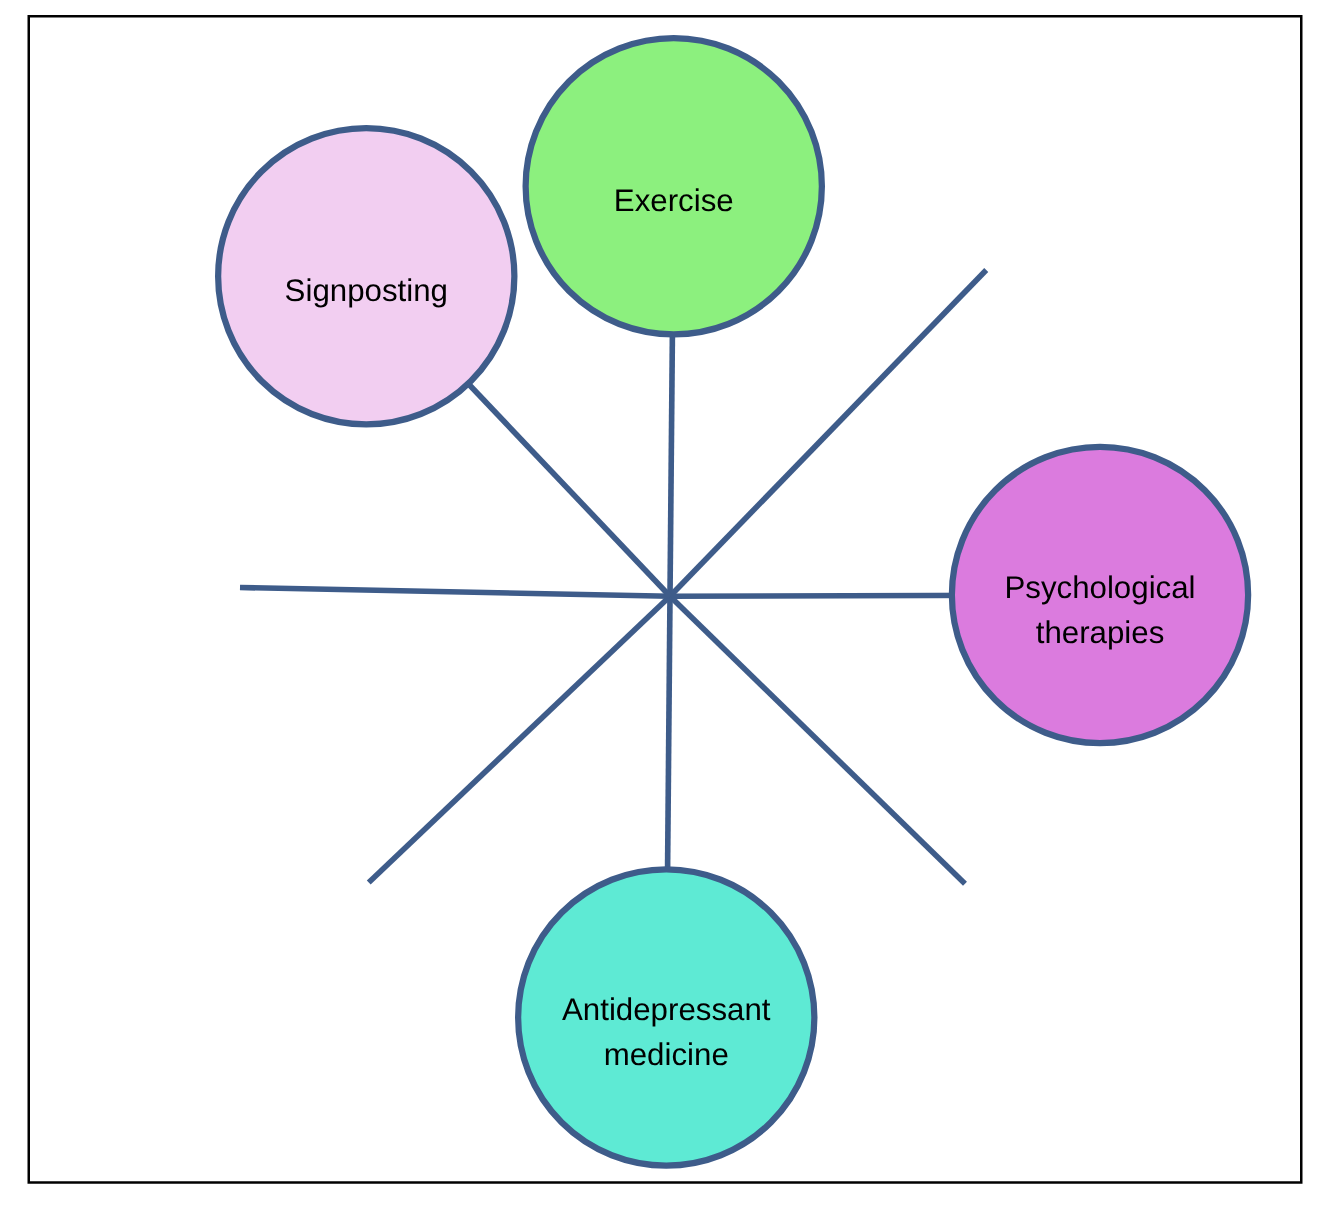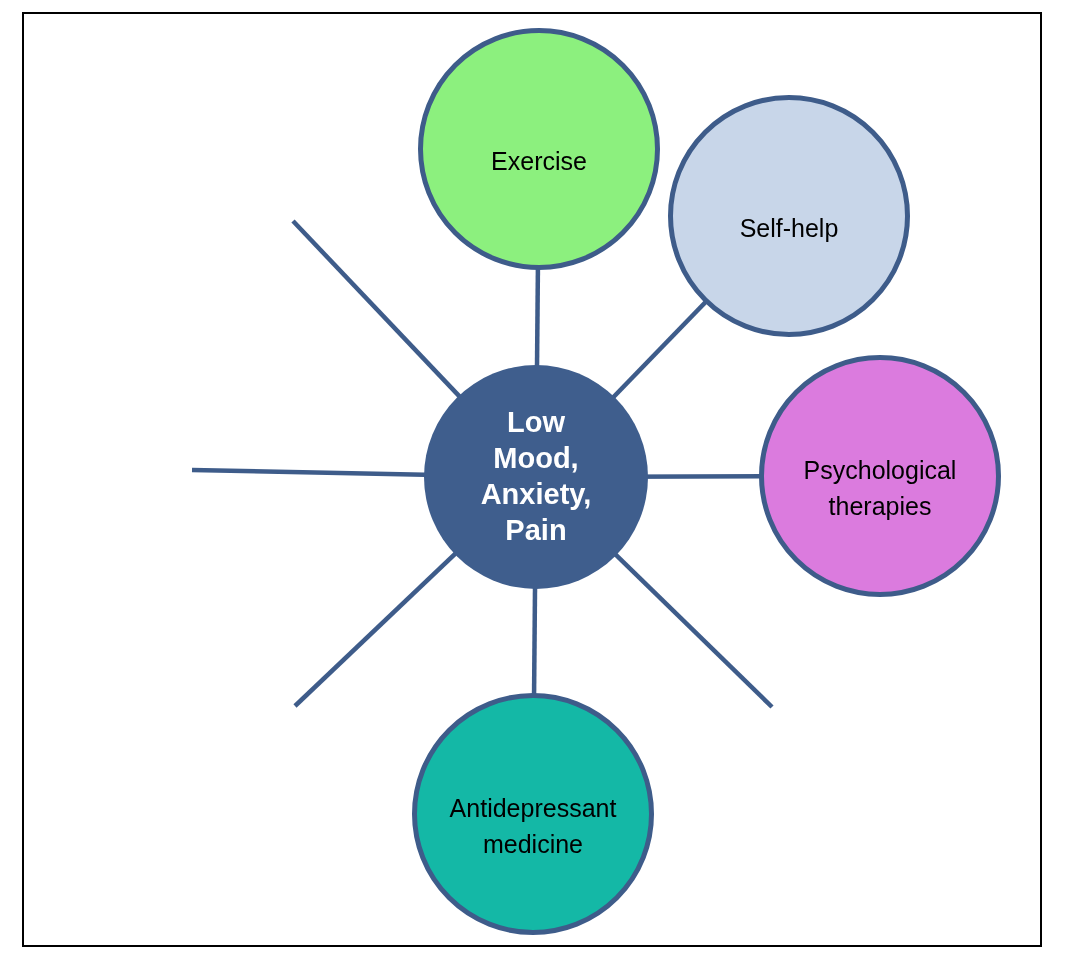--- a/index.html
+++ b/index.html
@@ -92,38 +92,32 @@
     <line x1="536" y1="477" x2="533" y2="814" stroke="#3E5C8A"></line>
     <line x1="536" y1="477" x2="295" y2="706" stroke="#3E5C8A"></line>
     <line x1="536" y1="477" x2="192" y2="470" stroke="#3E5C8A"></line>
     <line x1="536" y1="477" x2="293" y2="221" stroke="#3E5C8A"></line>
   </svg>
 
   <div class="node sat pos-exercise" style="background: rgb(140, 240, 126);">
     <span class="sat-label">Exercise</span>
   </div>
 
-  <div class="node sat pos-self-help" style="background: rgb(200, 214, 233);">
-    <span class="sat-label">Self-help</span>
-  </div>
 
   <div class="node sat pos-psychological" style="background: rgb(219, 123, 222);">
     <span class="sat-label">Psychological
 therapies</span>
   </div>
 
 
-  <div class="node sat pos-antidepressant" style="background: #14b8a6;">
+  <div class="node sat pos-antidepressant" style="background: #5eead4;">
     <span class="sat-label">Antidepressant
 medicine</span>
   </div>
 
 
 
+  <div class="node sat pos-signposting" style="background: rgb(242, 206, 241);">
+    <span class="sat-label">Signposting</span>
+  </div>
 
-  <div class="node hub" style="background: rgb(63, 94, 141);">
-    <span class="hub-label">Low
-Mood,
-Anxiety,
-Pain</span>
-  </div>
 
 </div>
 
 </body></html>

